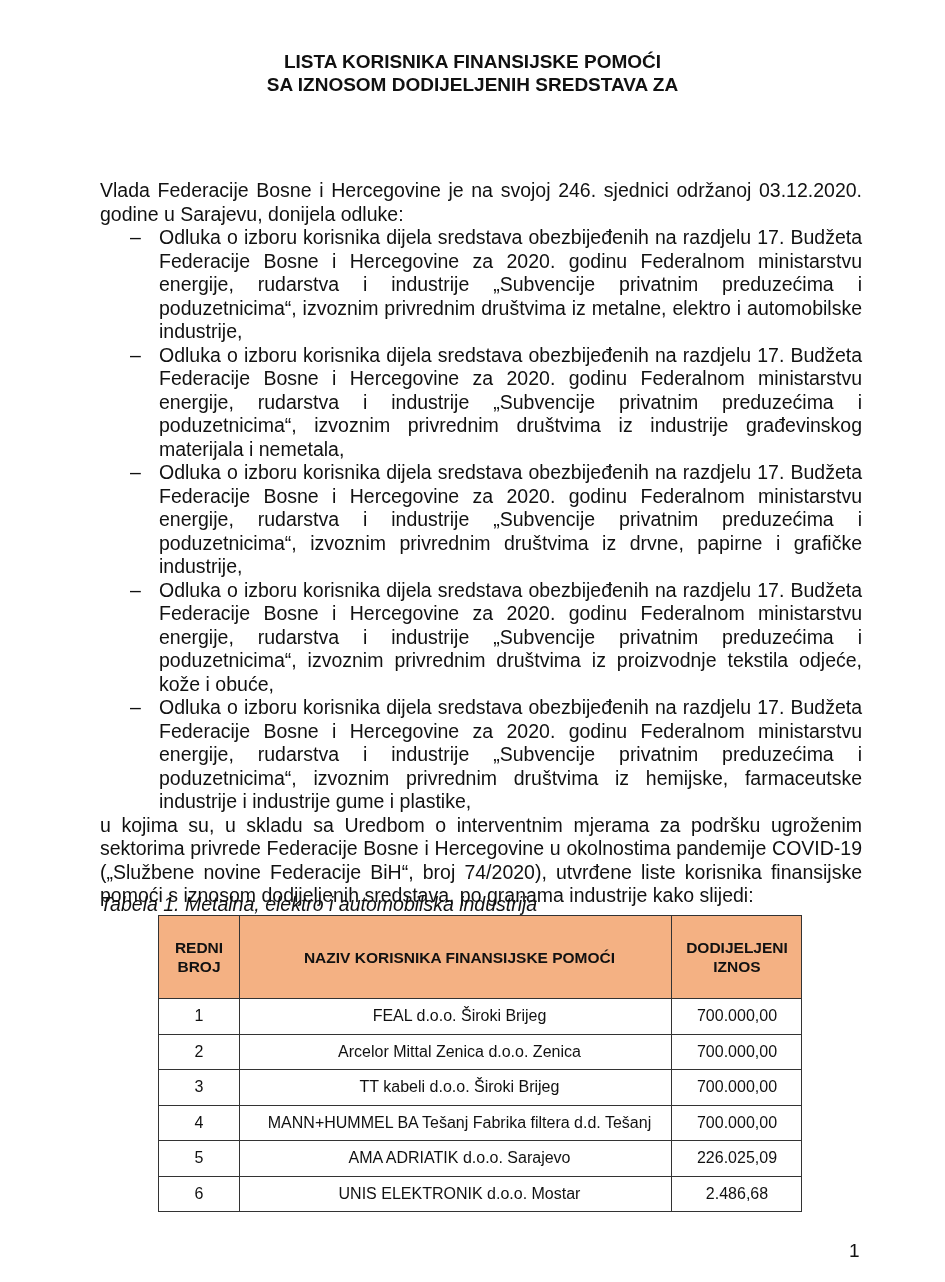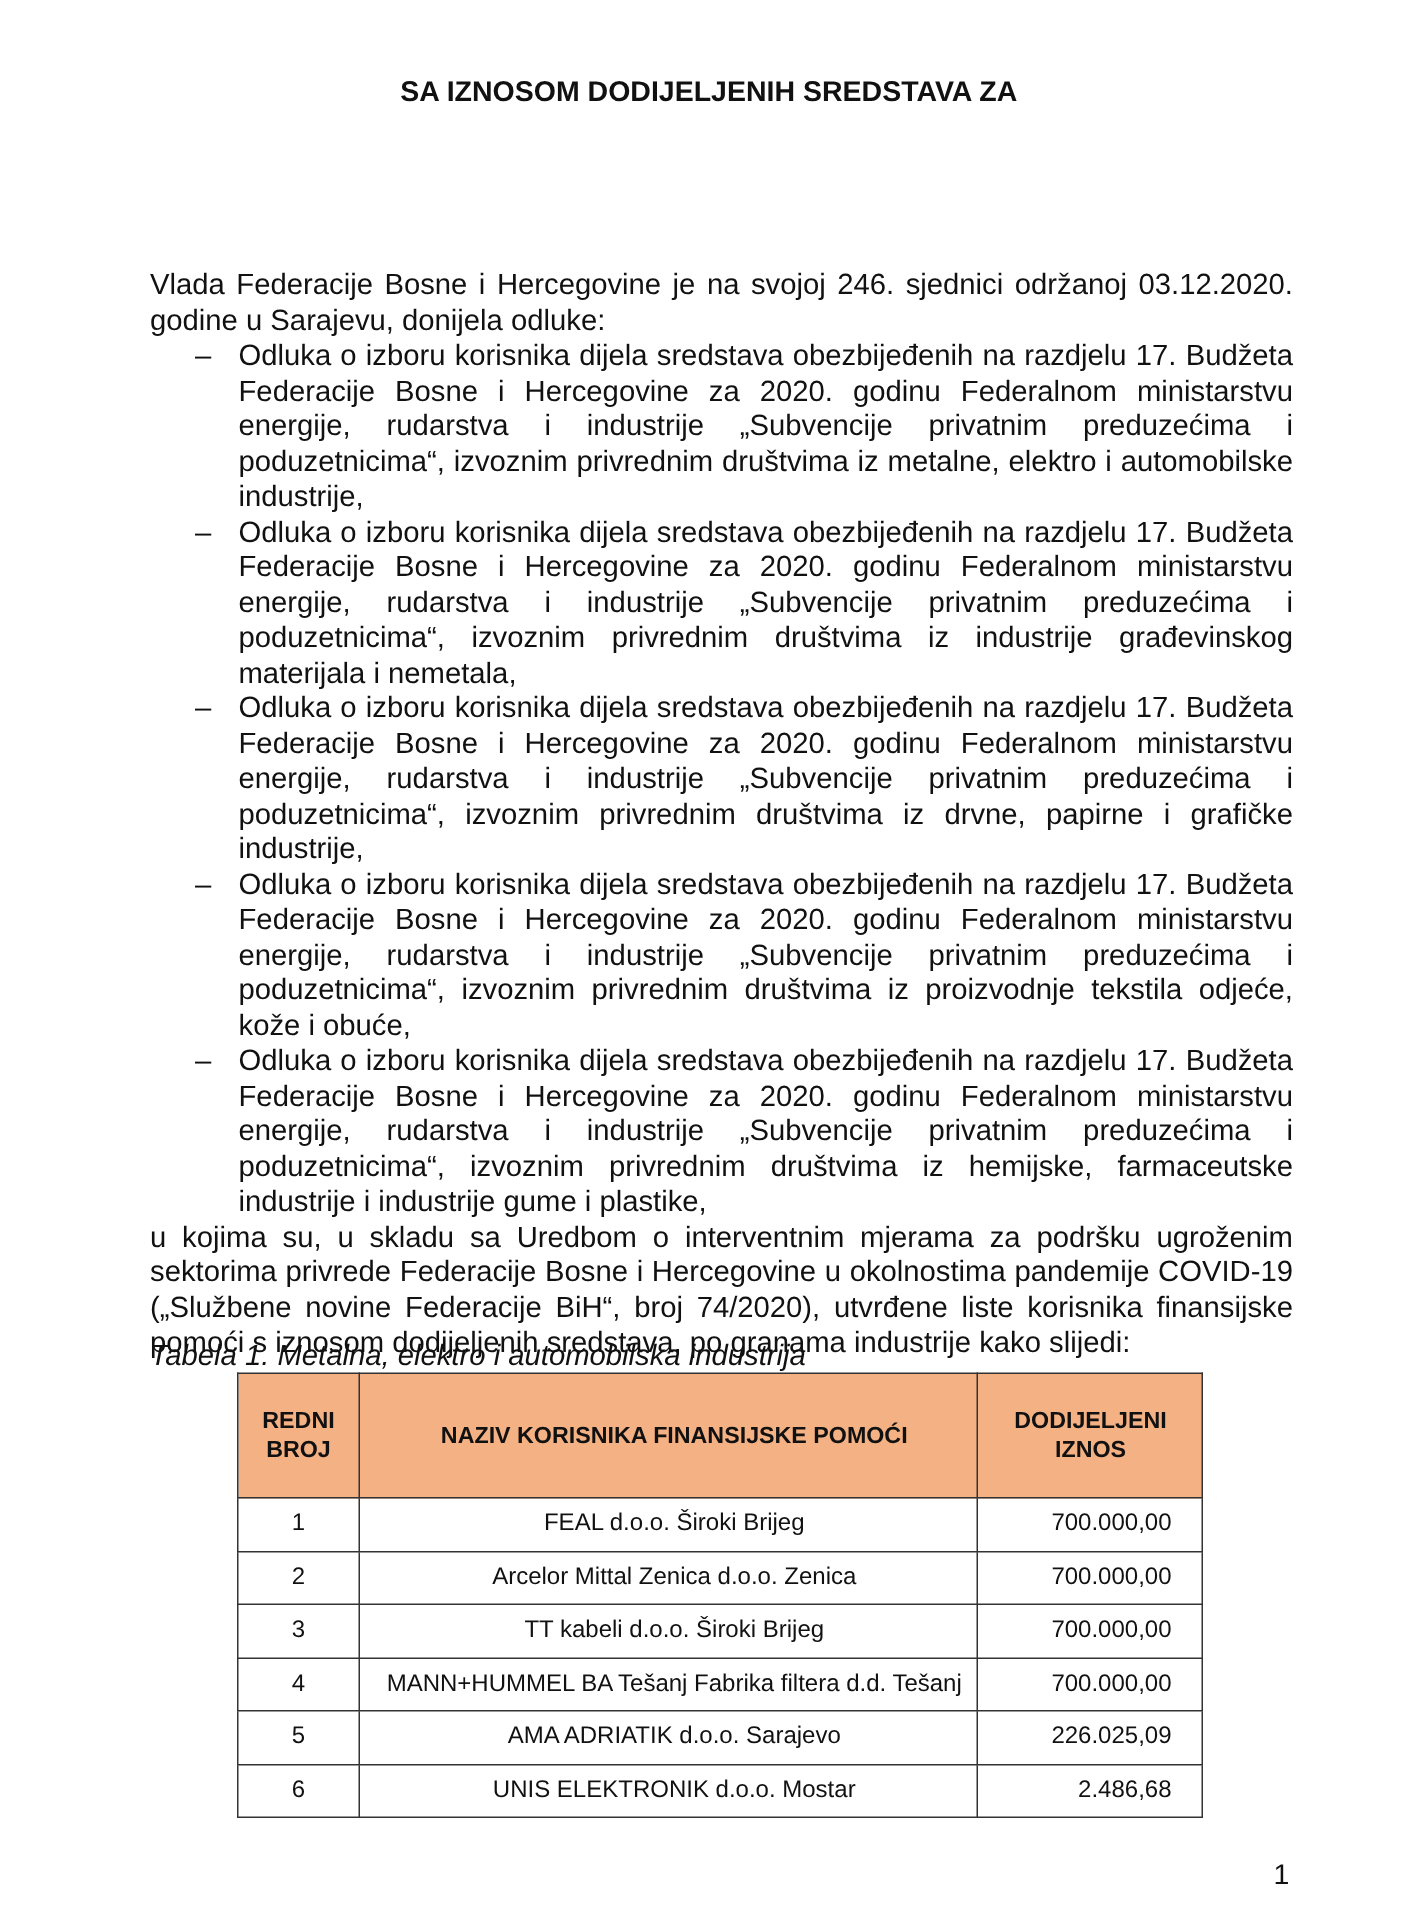--- a/index.html
+++ b/index.html
@@ -16,28 +16,29 @@
   .list li::before { content: "–"; position: absolute; left: 30px; top: 0; }
   .outro { text-align: justify; margin: 0; text-align-last: left; }
   .caption { position: absolute; left: 100px; top: 893px; font-size: 19.5px; font-style: italic; }
   table.data { position: absolute; left: 158px; top: 915px; width: 644px;
                border-collapse: collapse; font-size: 16px; }
   table.data th, table.data td { border: 1.5px solid #333; }
   table.data th { background: #f4b183; font-weight: bold; height: 80px; font-size: 15.5px; line-height: 19px; }
   table.data td { height: 32.5px; }
   .c-num { width: 78px; text-align: center; }
   .c-name { text-align: center; padding-left: 9px; }
-  .c-amt { width: 128px; text-align: right; padding-right: 20px; }
+  .c-amt { width: 128px; text-align: center; padding-right: 0; }
   th.c-amt { text-align: center; padding-right: 0; }
   .page-num { position: absolute; left: 849px; top: 1240px; font-size: 19px; }
 </style>
 </head>
 <body>
 
 <div class="title">
+  <div>LISTA KORISNIKA FINANSIJSKE POMOĆI</div>
   <div>SA IZNOSOM DODIJELJENIH SREDSTAVA ZA</div>
 </div>
 
 <div class="body-text intro">
   <p>Vlada Federacije Bosne i Hercegovine je na svojoj 246. sjednici održanoj 03.12.2020. godine u Sarajevu, donijela odluke:</p>
   <ul class="list">
     <li>Odluka o izboru korisnika dijela sredstava obezbijeđenih na razdjelu 17. Budžeta Federacije Bosne i Hercegovine za 2020. godinu  Federalnom ministarstvu energije, rudarstva i industrije „Subvencije privatnim preduzećima i poduzetnicima“, izvoznim privrednim društvima iz metalne, elektro i automobilske industrije,</li>
     <li>Odluka o izboru korisnika dijela sredstava obezbijeđenih na razdjelu 17. Budžeta Federacije Bosne i Hercegovine za 2020. godinu  Federalnom ministarstvu energije, rudarstva i industrije „Subvencije privatnim preduzećima i poduzetnicima“, izvoznim privrednim društvima iz industrije građevinskog materijala i nemetala,</li>
     <li>Odluka o izboru korisnika dijela sredstava obezbijeđenih na razdjelu 17. Budžeta Federacije Bosne i Hercegovine za 2020. godinu  Federalnom ministarstvu energije, rudarstva i industrije „Subvencije privatnim preduzećima i poduzetnicima“, izvoznim privrednim društvima iz drvne, papirne i grafičke industrije,</li>
     <li>Odluka o izboru korisnika dijela sredstava obezbijeđenih na razdjelu 17. Budžeta Federacije Bosne i Hercegovine za 2020. godinu  Federalnom ministarstvu energije, rudarstva i industrije „Subvencije privatnim preduzećima i poduzetnicima“, izvoznim privrednim društvima iz proizvodnje tekstila odjeće, kože i obuće,</li>

